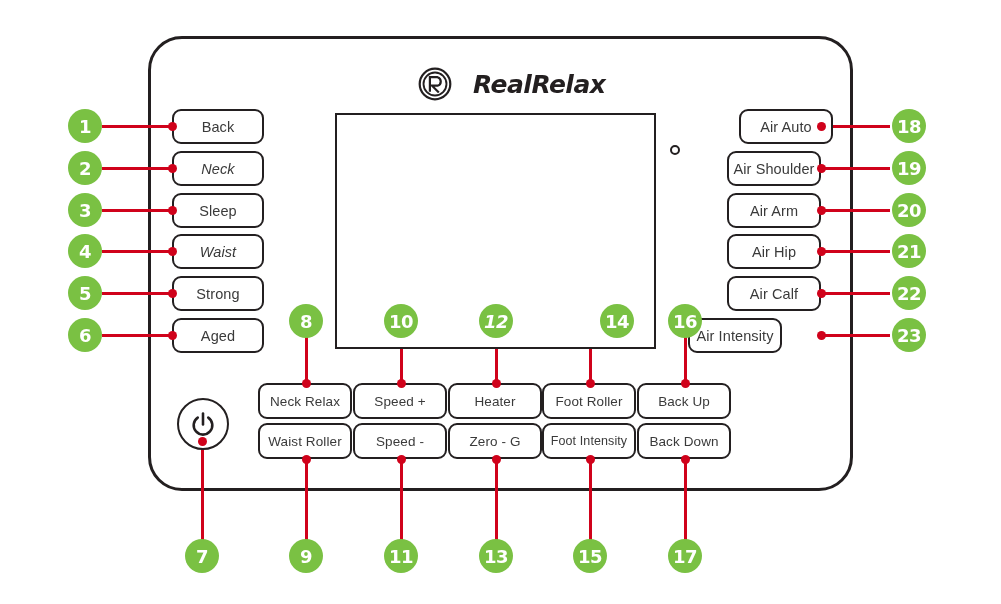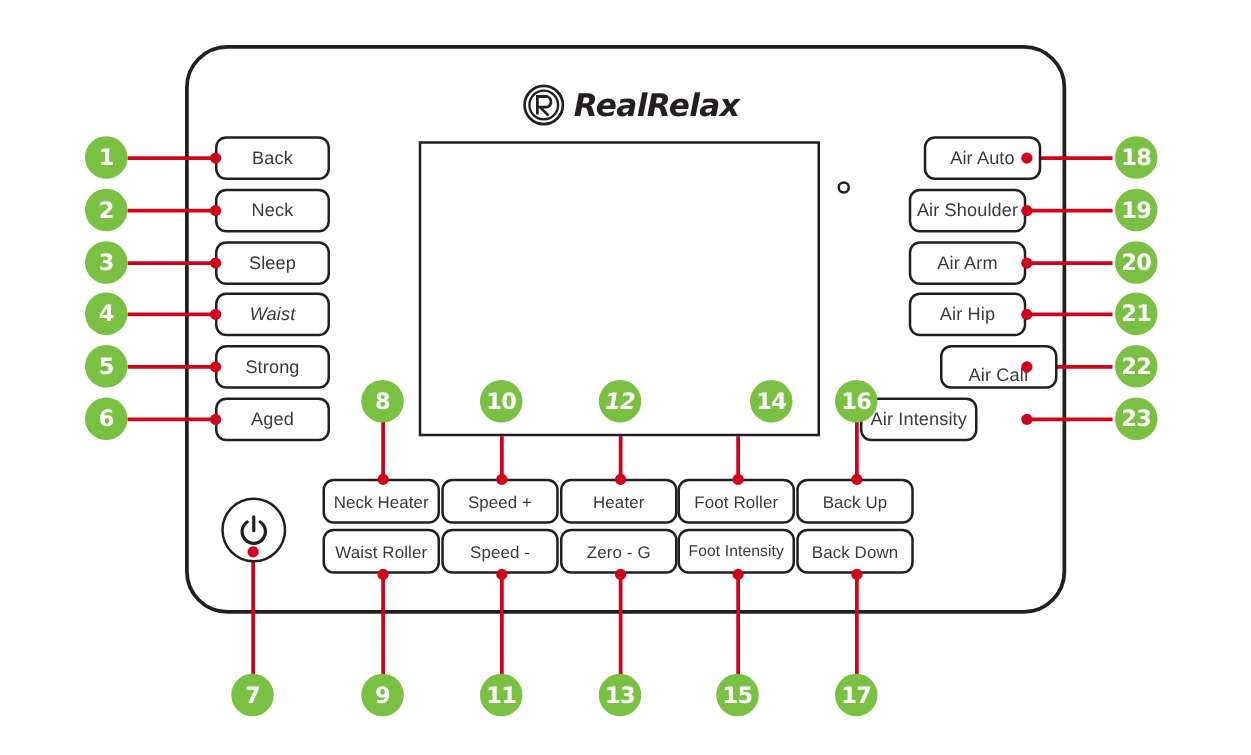--- a/index.html
+++ b/index.html
@@ -33,21 +33,21 @@
   }
 
   
   .logo-wrap {
     position: absolute;
     left: 418px;
     top: 66px;
     height: 36px;
     display: flex;
     align-items: center;
-    gap: 7px;
+    gap: 21px;
     z-index: 6;
   }
   .logo-mark { width: 34px; height: 34px; display: block; }
   .logo-text {
     font-family: "DejaVu Sans", sans-serif;
     font-size: 25px;
     font-weight: 700;
     font-style: italic;
     letter-spacing: -0.5px;
     color: #231f20;
@@ -197,21 +197,21 @@
     </svg>
     <span class="logo-text">RealRelax</span>
   </div>
 
   <div class="screen"></div>
   <div class="screen-sensor"></div>
 
   <div class="btn side" style="left:172px; top:109px;">
       <span>Back</span>
     </div>
-  <div class="btn side" style="left:172px; top:151px;">
+  <div class="btn side" style="left:172px; top:151px;font-style:italic;">
       <span>Neck</span>
     </div>
   <div class="btn side" style="left:172px; top:193px;">
       <span>Sleep</span>
     </div>
   <div class="btn side" style="left:172px; top:234px;font-style:italic;">
       <span>Waist</span>
     </div>
   <div class="btn side" style="left:172px; top:276px;">
       <span>Strong</span>
@@ -225,36 +225,36 @@
     </div>
   <div class="btn side" style="left:727px; top:151px; width:94px;">
       <span>Air Shoulder</span>
     </div>
   <div class="btn side" style="left:727px; top:193px; width:94px;">
       <span>Air Arm</span>
     </div>
   <div class="btn side" style="left:727px; top:234px; width:94px;">
       <span>Air Hip</span>
     </div>
-  <div class="btn side" style="left:752px; top:276px; width:94px;align-items:flex-end;">
+  <div class="btn side" style="left:727px; top:276px; width:94px;">
       <span>Air Calf</span>
     </div>
   <div class="btn side" style="left:688px; top:318px; width:94px;justify-content:center;">
       <span>Air Intensity</span>
     </div>
 
   <div class="power-btn">
     <svg viewBox="0 0 24 24">
       <path d="M7.5 6.5 A8 8 0 1 0 16.5 6.5" fill="none" stroke="#231f20" stroke-width="2.2" stroke-linecap="round"></path>
       <line x1="12" y1="3" x2="12" y2="12.5" stroke="#231f20" stroke-width="2.2" stroke-linecap="round"></line>
     </svg>
   </div>
 
   <div class="btn grid" style="left:258px; top:383px;">
-      <span>Neck Heater</span>
+      <span>Neck Relax</span>
     </div>
   <div class="btn grid" style="left:353px; top:383px;">
       <span>Speed +</span>
     </div>
   <div class="btn grid" style="left:448px; top:383px;">
       <span>Heater</span>
     </div>
   <div class="btn grid" style="left:542px; top:383px;">
       <span>Foot Roller</span>
     </div>

